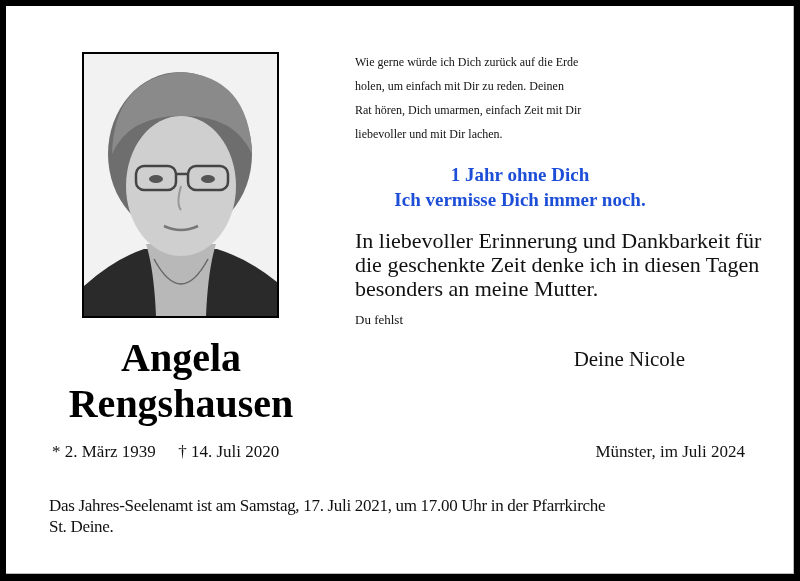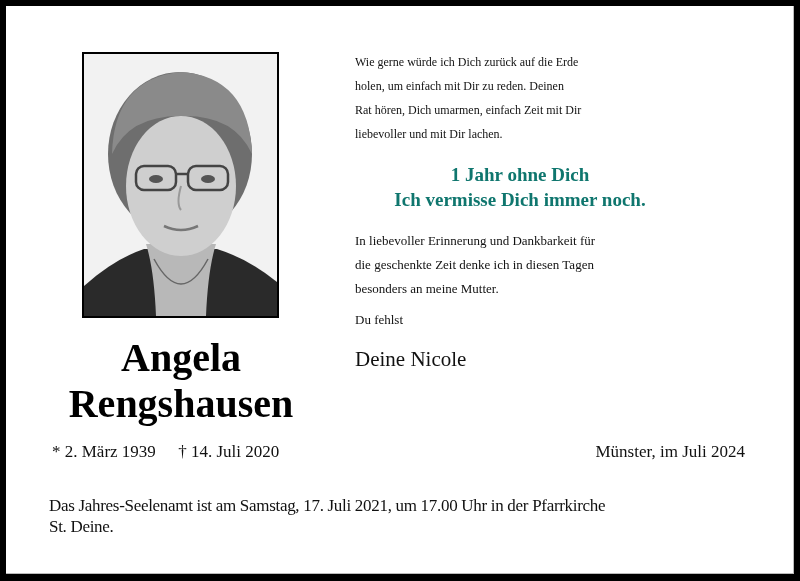--- a/index.html
+++ b/index.html
@@ -55,41 +55,41 @@
       line-height: 24px;
     }
     .highlight {
       position: absolute;
       left: 349px; top: 156px;
       width: 330px;
       text-align: center;
       font-weight: bold;
       font-size: 19px;
       line-height: 25px;
-      color: #0f766e;
+      color: #1d4ed8;
     }
     .remember {
       position: absolute;
       left: 349px; top: 223px;
       width: 420px;
-      font-size: 13px;
+      font-size: 22px;
       line-height: 24px;
     }
     .missing {
       position: absolute;
       left: 349px; top: 306px;
       width: 330px;
       text-align: left;
       font-size: 13px;
     }
     .signature {
       position: absolute;
       left: 349px; top: 341px;
       width: 330px;
-      text-align: left;
+      text-align: right;
       font-size: 21px;
     }
     .place-date {
       position: absolute;
       right: 48px; top: 436px;
       font-size: 17px;
       white-space: nowrap;
     }
     .service {
       position: absolute;

